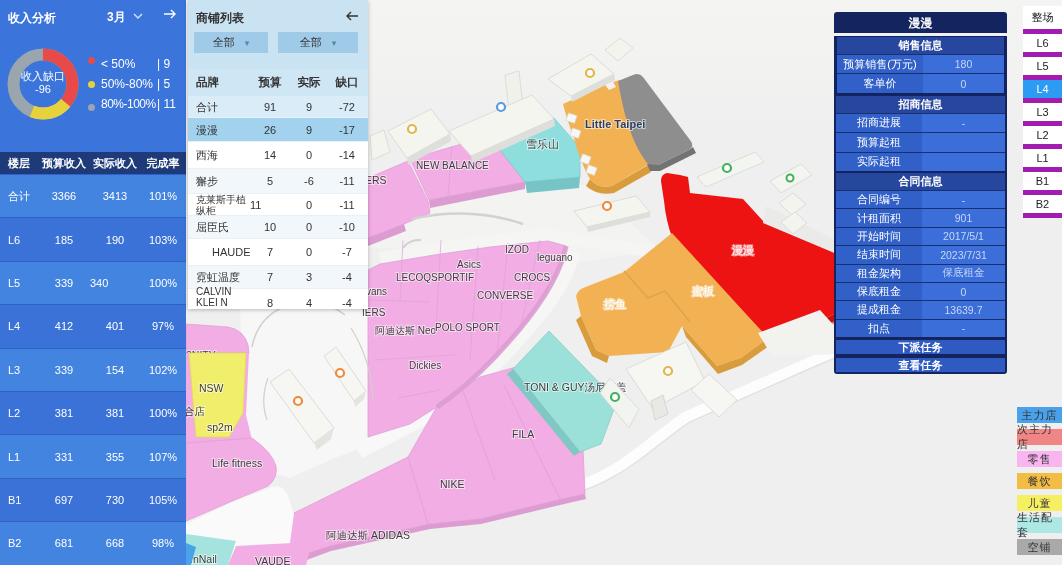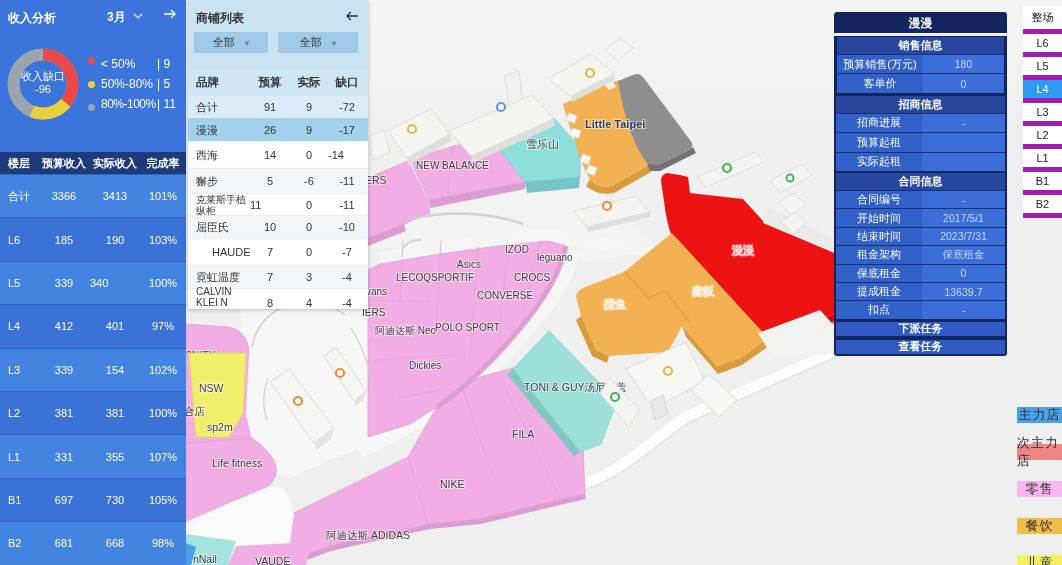--- a/index.html
+++ b/index.html
@@ -372,21 +372,21 @@
 <div style="height:24px;background:#a3d2ef;display:flex;align-items:center;border-bottom:1px solid #e8f1f8">
           <span style="width:62px;padding-left:8px;line-height:12px;overflow:hidden">漫漫</span>
           <span style="width:40px;text-align:center">26</span>
           <span style="width:38px;text-align:center">9</span>
           <span style="width:38px;text-align:center">-17</span>
         </div>
 <div style="height:27px;background:#fff;display:flex;align-items:center;border-bottom:1px solid #e8f1f8">
           <span style="width:62px;padding-left:8px;line-height:12px;overflow:hidden">西海</span>
           <span style="width:40px;text-align:center">14</span>
           <span style="width:38px;text-align:center">0</span>
-          <span style="width:38px;text-align:left">-14</span>
+          <span style="width:38px;text-align:center">-14</span>
         </div>
 <div style="height:25px;background:#f2f7fb;display:flex;align-items:center;border-bottom:1px solid #e8f1f8">
           <span style="width:62px;padding-left:8px;line-height:12px;overflow:hidden">獬步</span>
           <span style="width:40px;text-align:center">5</span>
           <span style="width:38px;text-align:center">-6</span>
           <span style="width:38px;text-align:center">-11</span>
         </div>
 <div style="height:22px;background:#fff;display:flex;align-items:center;border-bottom:1px solid #e8f1f8">
           <span style="width:62px;padding-left:8px;line-height:11px;overflow:hidden;font-size:10px">克莱斯手植纵柜</span>
           <span style="width:40px;text-align:left">11</span>
@@ -453,20 +453,24 @@
           <span class="dv"></span>
         </div>
   </div>
   <div style="height:2px"></div>
 
   <div>
     <div style="height:17px;background:#27479f;display:flex;align-items:center;justify-content:center;font-size:11px;font-weight:bold">合同信息</div>
     <div class="crow">
           <span class="dl">合同编号</span>
           <span class="dv">-</span>
+        </div>
+    <div class="crow">
+          <span class="dl">计租面积</span>
+          <span class="dv">901</span>
         </div>
     <div class="crow">
           <span class="dl">开始时间</span>
           <span class="dv">2017/5/1</span>
         </div>
     <div class="crow">
           <span class="dl">结束时间</span>
           <span class="dv">2023/7/31</span>
         </div>
     <div class="crow">
@@ -518,14 +522,14 @@
 <div id="legend" class="abs" style="left:1017px;top:407px;width:45px">
 
 <div class="litem" style="background:#49a1e9">主力店</div>
 <div class="litem" style="background:#ef8585">次主力店</div>
 <div class="litem" style="background:#f9b5f0">零售</div>
 <div class="litem" style="background:#f2bc45">餐饮</div>
 <div class="litem" style="background:#f7ef62">儿童</div>
 <div class="litem" style="background:#aee8e4">生活配套</div>
 <div class="litem" style="background:#a9a9a9">空铺</div>
 </div>
-<style>.litem{height:16px;margin-bottom:21px;color:#333;font-size:13px;display:flex;align-items:center;justify-content:center;letter-spacing:1px}</style>
+<style>.litem{height:16px;margin-bottom:6px;color:#333;font-size:11px;display:flex;align-items:center;justify-content:center;letter-spacing:1px}</style>
 </div>
 
 </body></html>

